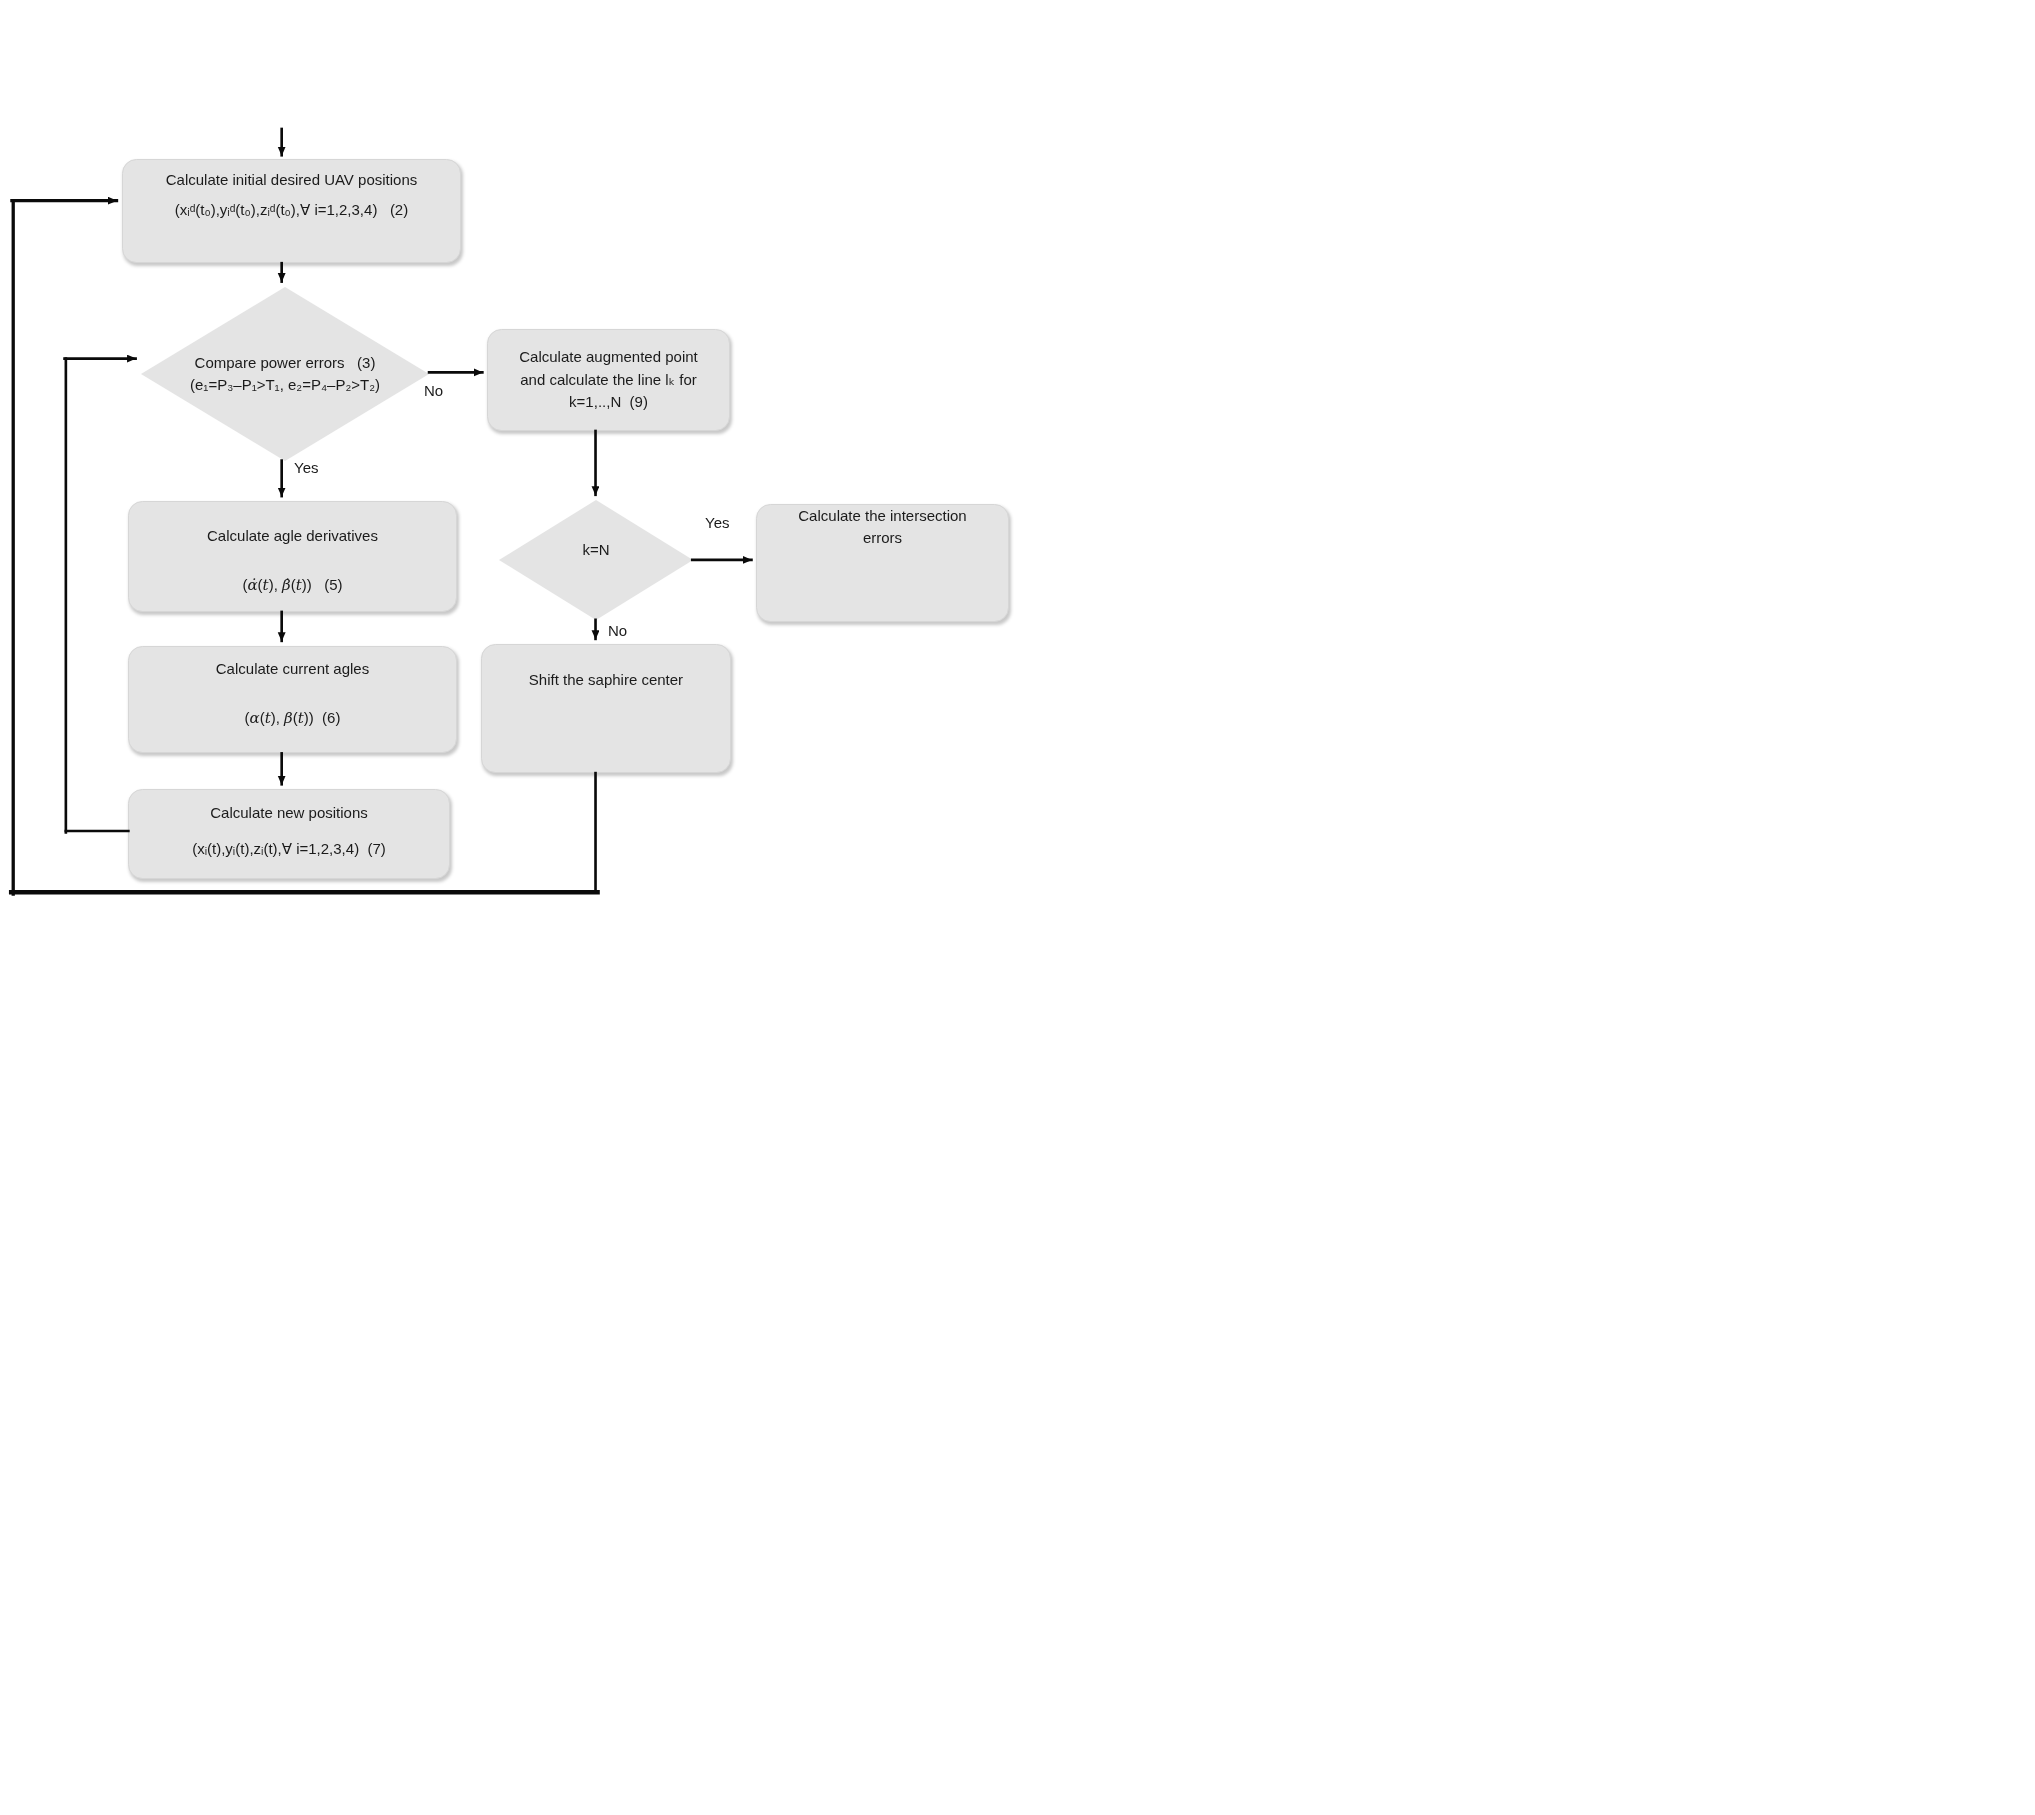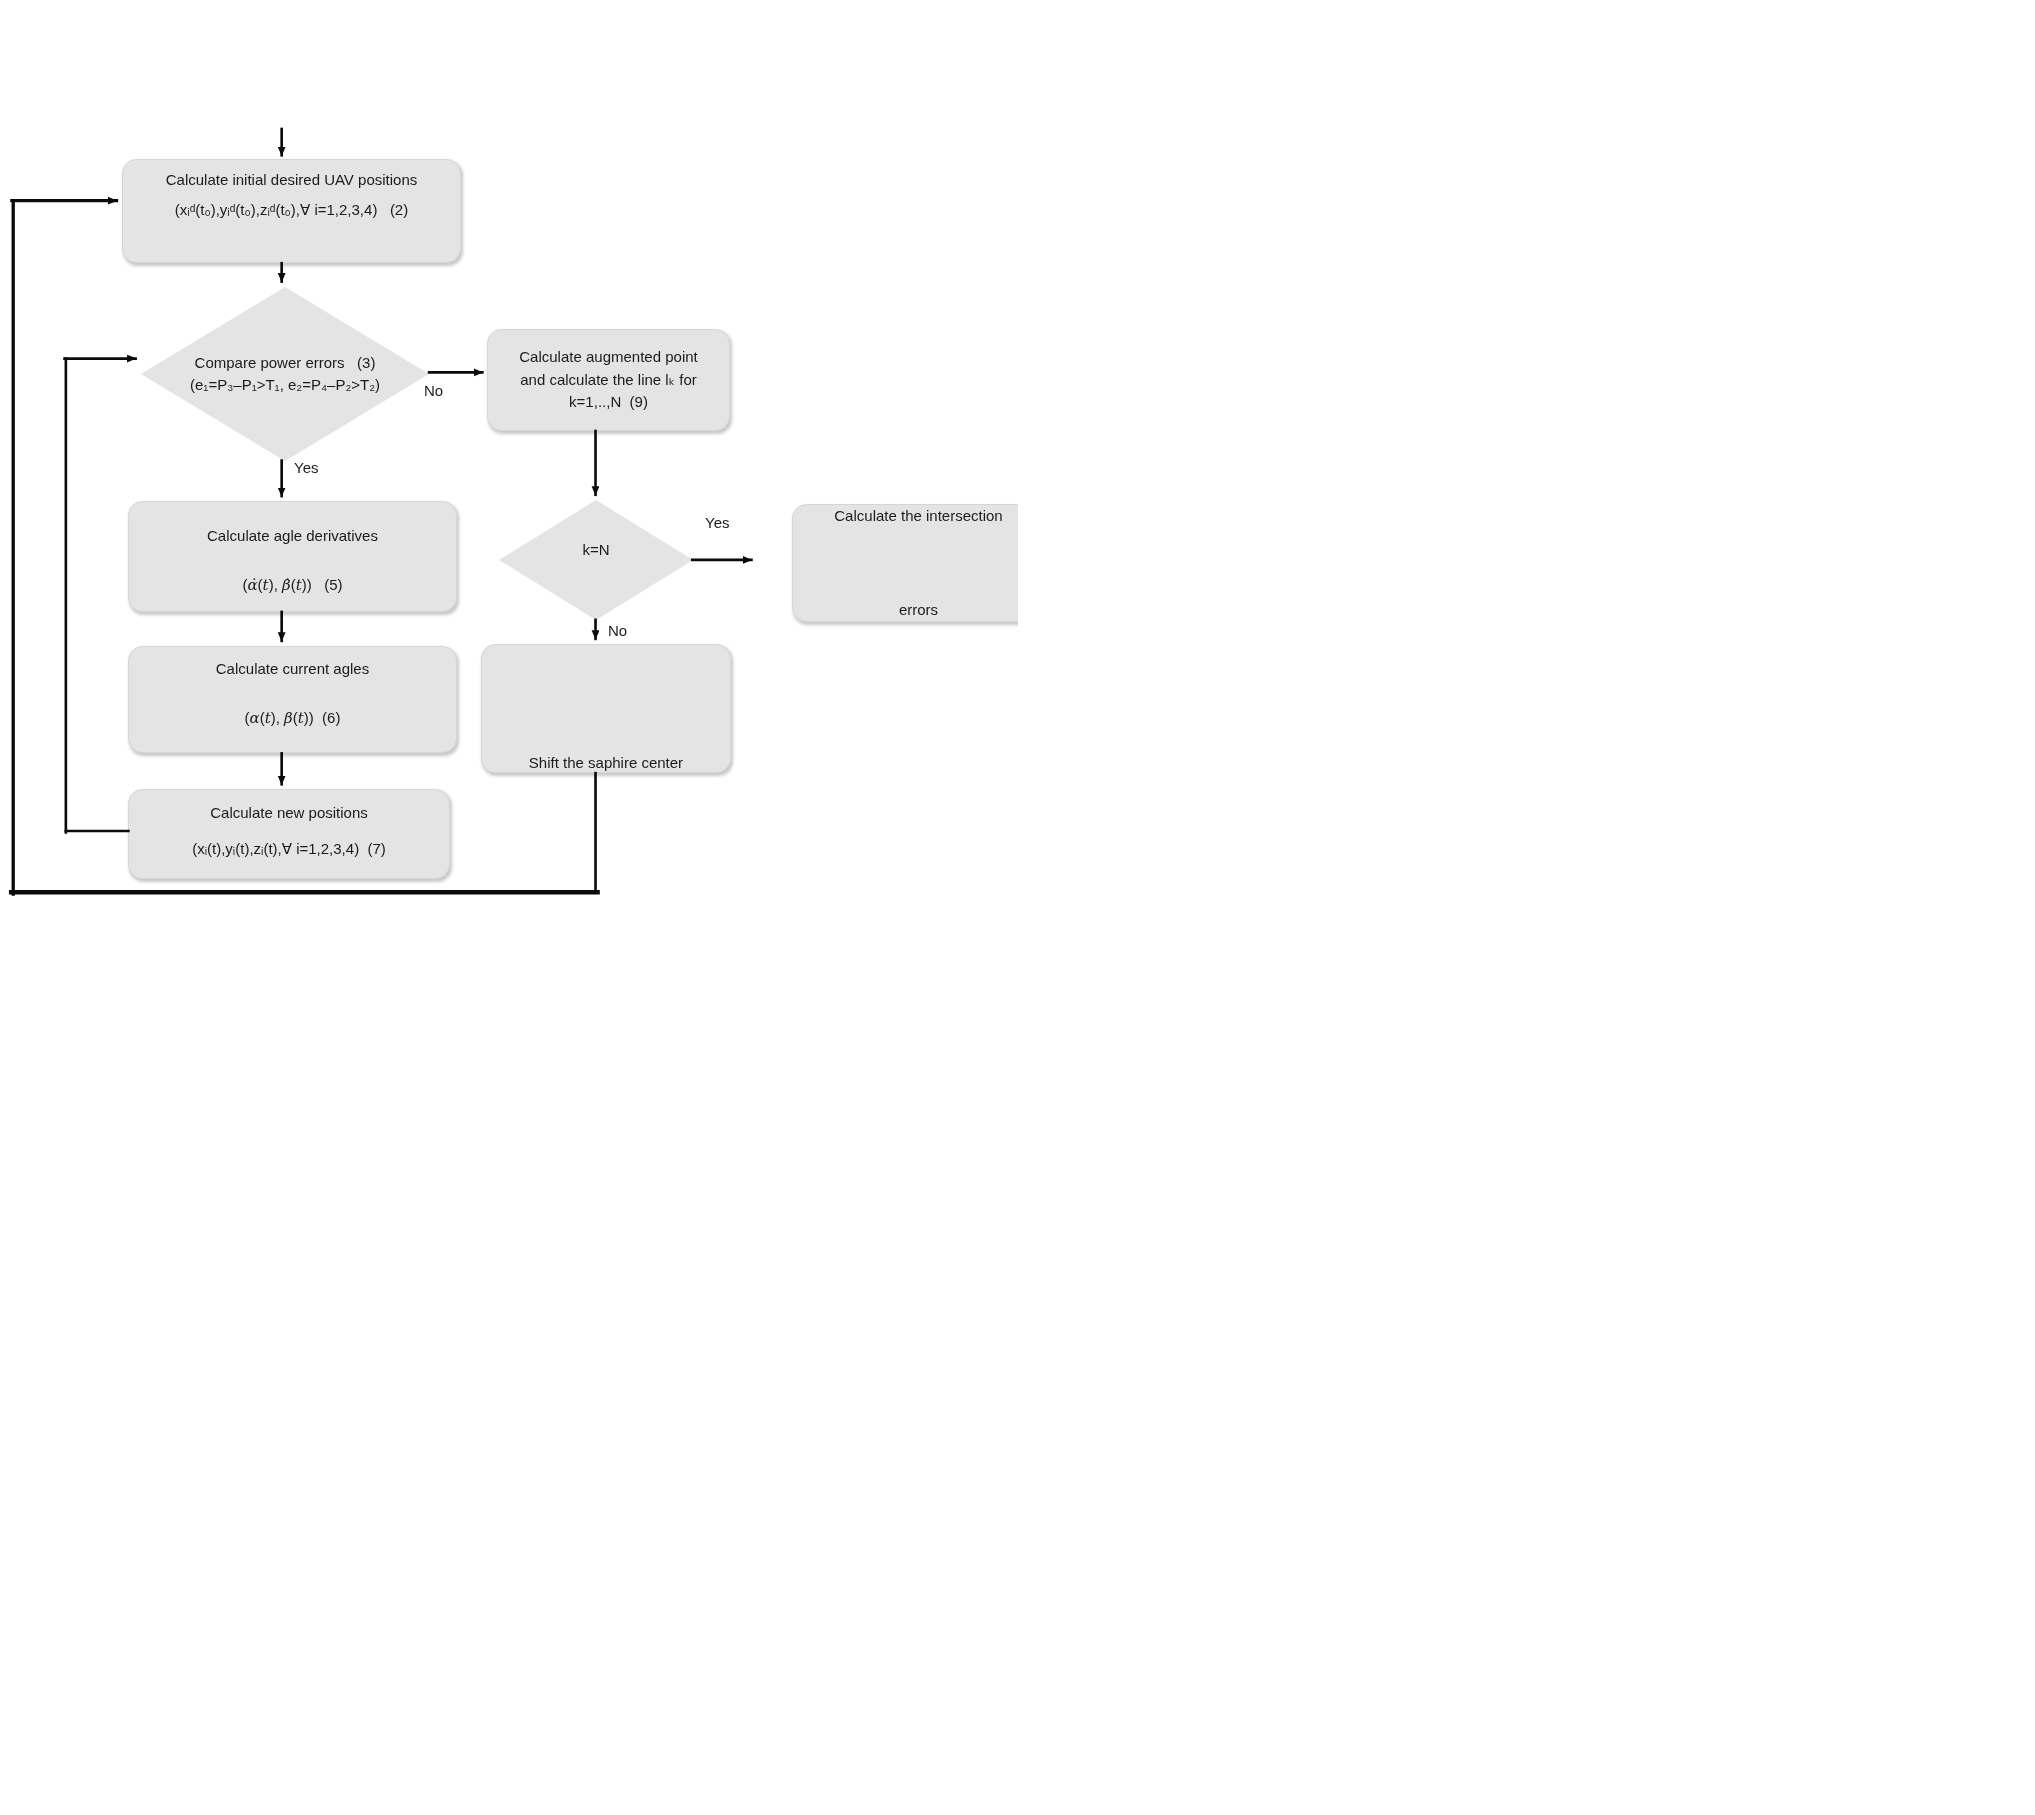--- a/index.html
+++ b/index.html
@@ -62,26 +62,26 @@
   <div class="node" style="left:487px;top:329px;width:243px;height:102px;justify-content:center;line-height:22.4px;">
     <div>Calculate augmented point</div>
     <div>and calculate the line lₖ for</div>
     <div>k=1,..,N&nbsp;&nbsp;(9)</div>
   </div>
 
   <div class="shape diamond" style="left:499px;top:500px;width:194px;height:120px;">
     <div style="transform:translateY(-10.5px);">k=N</div>
   </div>
 
-  <div class="node" style="left:792px;top:504px;width:253px;height:118px;justify-content:space-between;line-height:22.4px;">
+  <div class="node" style="left:756px;top:504px;width:253px;height:118px;justify-content:flex-start;line-height:22.4px;">
     <div>Calculate the intersection</div>
     <div>errors</div>
   </div>
 
-  <div class="node" style="left:481px;top:644px;width:250px;height:129px;padding-top:26px;justify-content:flex-end;">
+  <div class="node" style="left:481px;top:644px;width:250px;height:129px;padding-top:26px;">
     <div>Shift the saphire center</div>
   </div>
 
   <div class="node" style="left:128px;top:501px;width:329px;height:111px;padding-top:25px;">
     <div>Calculate agle derivatives</div>
     <div class="formula" style="margin-top:31px;">(<span class="math">α̇</span>(<span class="math">t</span>), <span class="math">β̇</span>(<span class="math">t</span>))&nbsp;&nbsp;&nbsp;(5)</div>
   </div>
 
   <div class="node" style="left:128px;top:646px;width:329px;height:107px;padding-top:12.5px;">
     <div>Calculate current agles</div>

